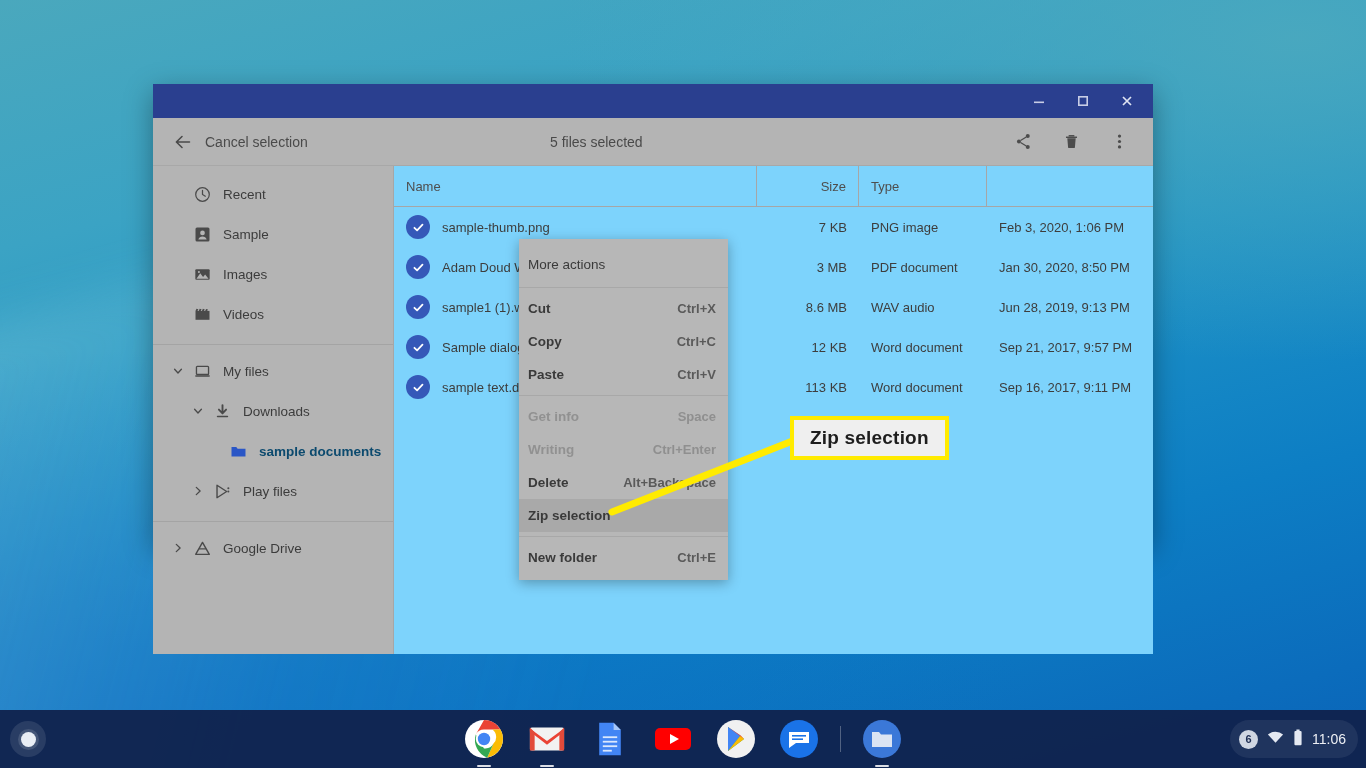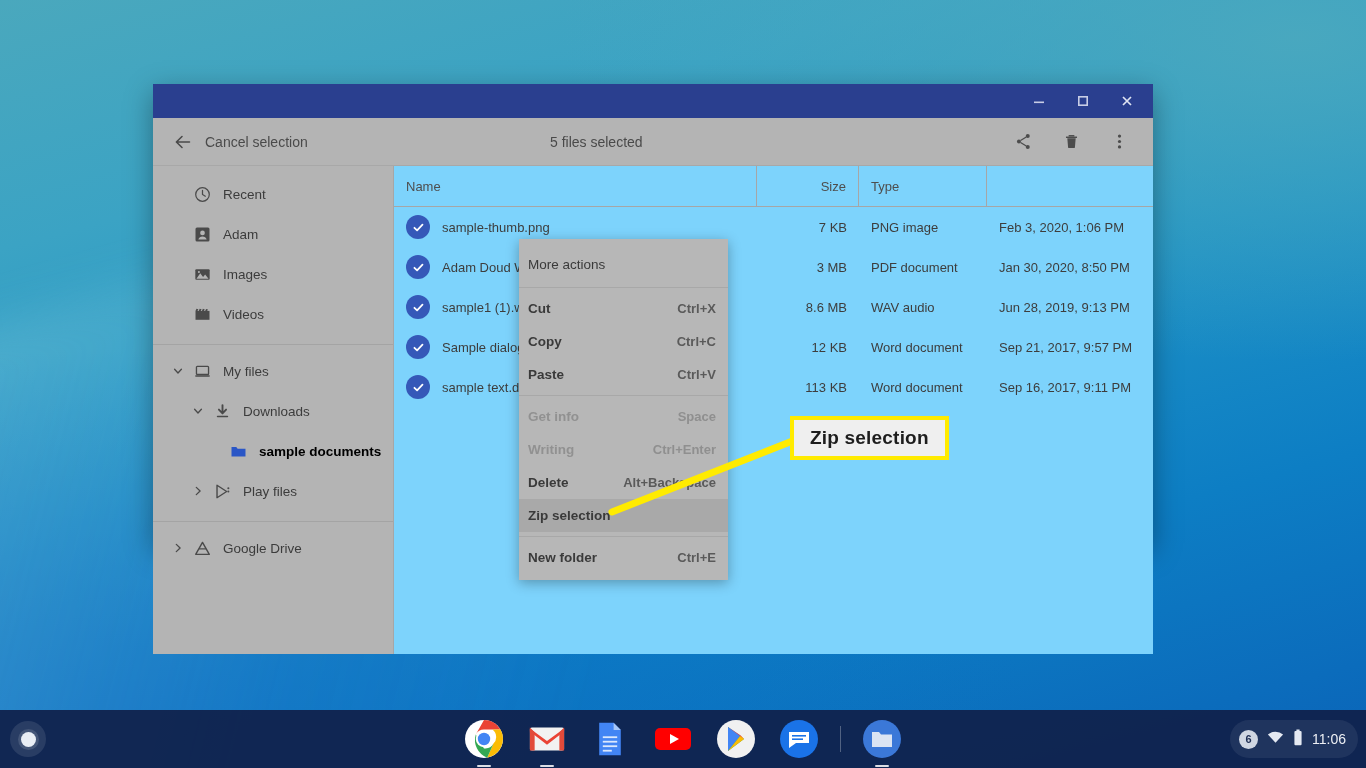--- a/index.html
+++ b/index.html
@@ -131,21 +131,21 @@
   .nav-icon {
     width: 26px;
     display: flex; align-items: center; justify-content: center;
     flex-shrink: 0;
   }
   .nav-label { margin-left: 8px; white-space: nowrap; }
   .lvl0 { padding-left: 36px; }
   .lvl0i { padding-left: 14px; }
   .lvl1 { padding-left: 34px; }
   .lvl2 { padding-left: 72px; }
-  .nav-item.selected .nav-label { color: #000000; font-weight: bold; }
+  .nav-item.selected .nav-label { color: #0c4a6e; font-weight: bold; }
 
   
   .filepane {
     flex: 1;
     display: flex;
     flex-direction: column;
     min-width: 0;
     background: #7dd3fc;
   }
   .col-head {
@@ -397,21 +397,21 @@
             <span class="nav-label">Recent</span>
           </div>
           <div class="nav-item lvl0">
             <span class="nav-icon">
               <svg width="17" height="17" viewBox="0 0 18 18">
                   <rect x="1.6" y="1.6" width="14.8" height="14.8" rx="1.6" fill="#4a4a4a"></rect>
                   <circle cx="9" cy="7.3" r="2.5" fill="#b4b4b4"></circle>
                   <path d="M4.6 14.4 a4.6 4.6 0 0 1 8.8 0 z" fill="#b4b4b4"></path>
                 </svg>
             </span>
-            <span class="nav-label">Adam</span>
+            <span class="nav-label">Sample</span>
           </div>
           <div class="nav-item lvl0">
             <span class="nav-icon">
               <svg width="17" height="17" viewBox="0 0 18 18">
                   <rect x="1.4" y="3.4" width="15.2" height="11.2" rx="1.1" fill="#4a4a4a"></rect>
                   <path d="M2.6 13.4 L6.6 7.6 L9.6 11.6 L11.8 9 L15.4 13.4 Z" fill="#b4b4b4"></path>
                   <circle cx="5.2" cy="6.4" r="1.1" fill="#b4b4b4"></circle>
                 </svg>
             </span>
             <span class="nav-label">Images</span>

